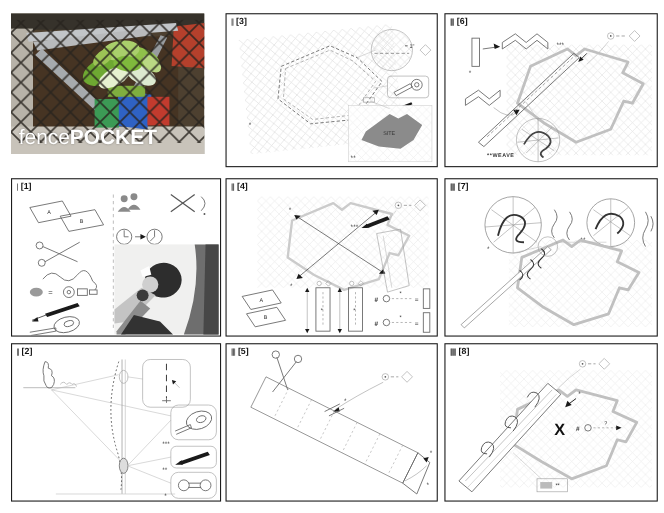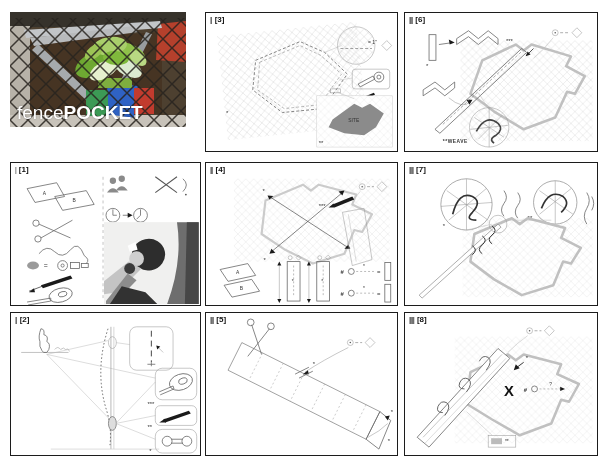--- a/index.html
+++ b/index.html
@@ -3,21 +3,21 @@
 <meta charset="utf-8">
 <style>
   html,body{margin:0;padding:0;background:#fff;}
   #stage{position:relative;width:604px;height:466px;background:#fff;overflow:hidden;
          font-family:"Liberation Sans",sans-serif;}
   .panel{position:absolute;background:#fff;border:1.7px solid #1c1c1c;box-sizing:border-box;}
   .panel svg{position:absolute;left:0;top:0;width:100%;height:100%;}
   .phead{position:absolute;top:2px;left:4px;z-index:5;display:flex;gap:3px;align-items:baseline;color:#111;}
   .tally{font-size:7px;letter-spacing:-1px;color:#222;}
   .pnum{font-size:8px;font-weight:bold;}
-  #cover{position:absolute;left:10px;top:12px;width:176px;height:115px;overflow:hidden;}
+  #cover{position:absolute;left:10px;top:12px;width:176px;height:128px;overflow:hidden;}
   #cover svg{position:absolute;inset:0;}
   .cover-title{position:absolute;left:7px;bottom:5px;color:#fff;font-size:19px;line-height:1;
                letter-spacing:0;text-shadow:0 0 2px rgba(0,0,0,.35);}
   .cover-title .bold{font-weight:bold;}
   
   .ln{stroke:#666;fill:none;stroke-width:.8;}
   .lnt{stroke:#999;fill:none;stroke-width:.55;}
   .lna{stroke:#b9b9b9;fill:none;stroke-width:.5;}
   .dash{stroke:#777;fill:none;stroke-width:.9;stroke-dasharray:3 2;}
   .pocket{stroke:#c0c0c0;fill:none;stroke-width:2.6;stroke-linejoin:round;}

